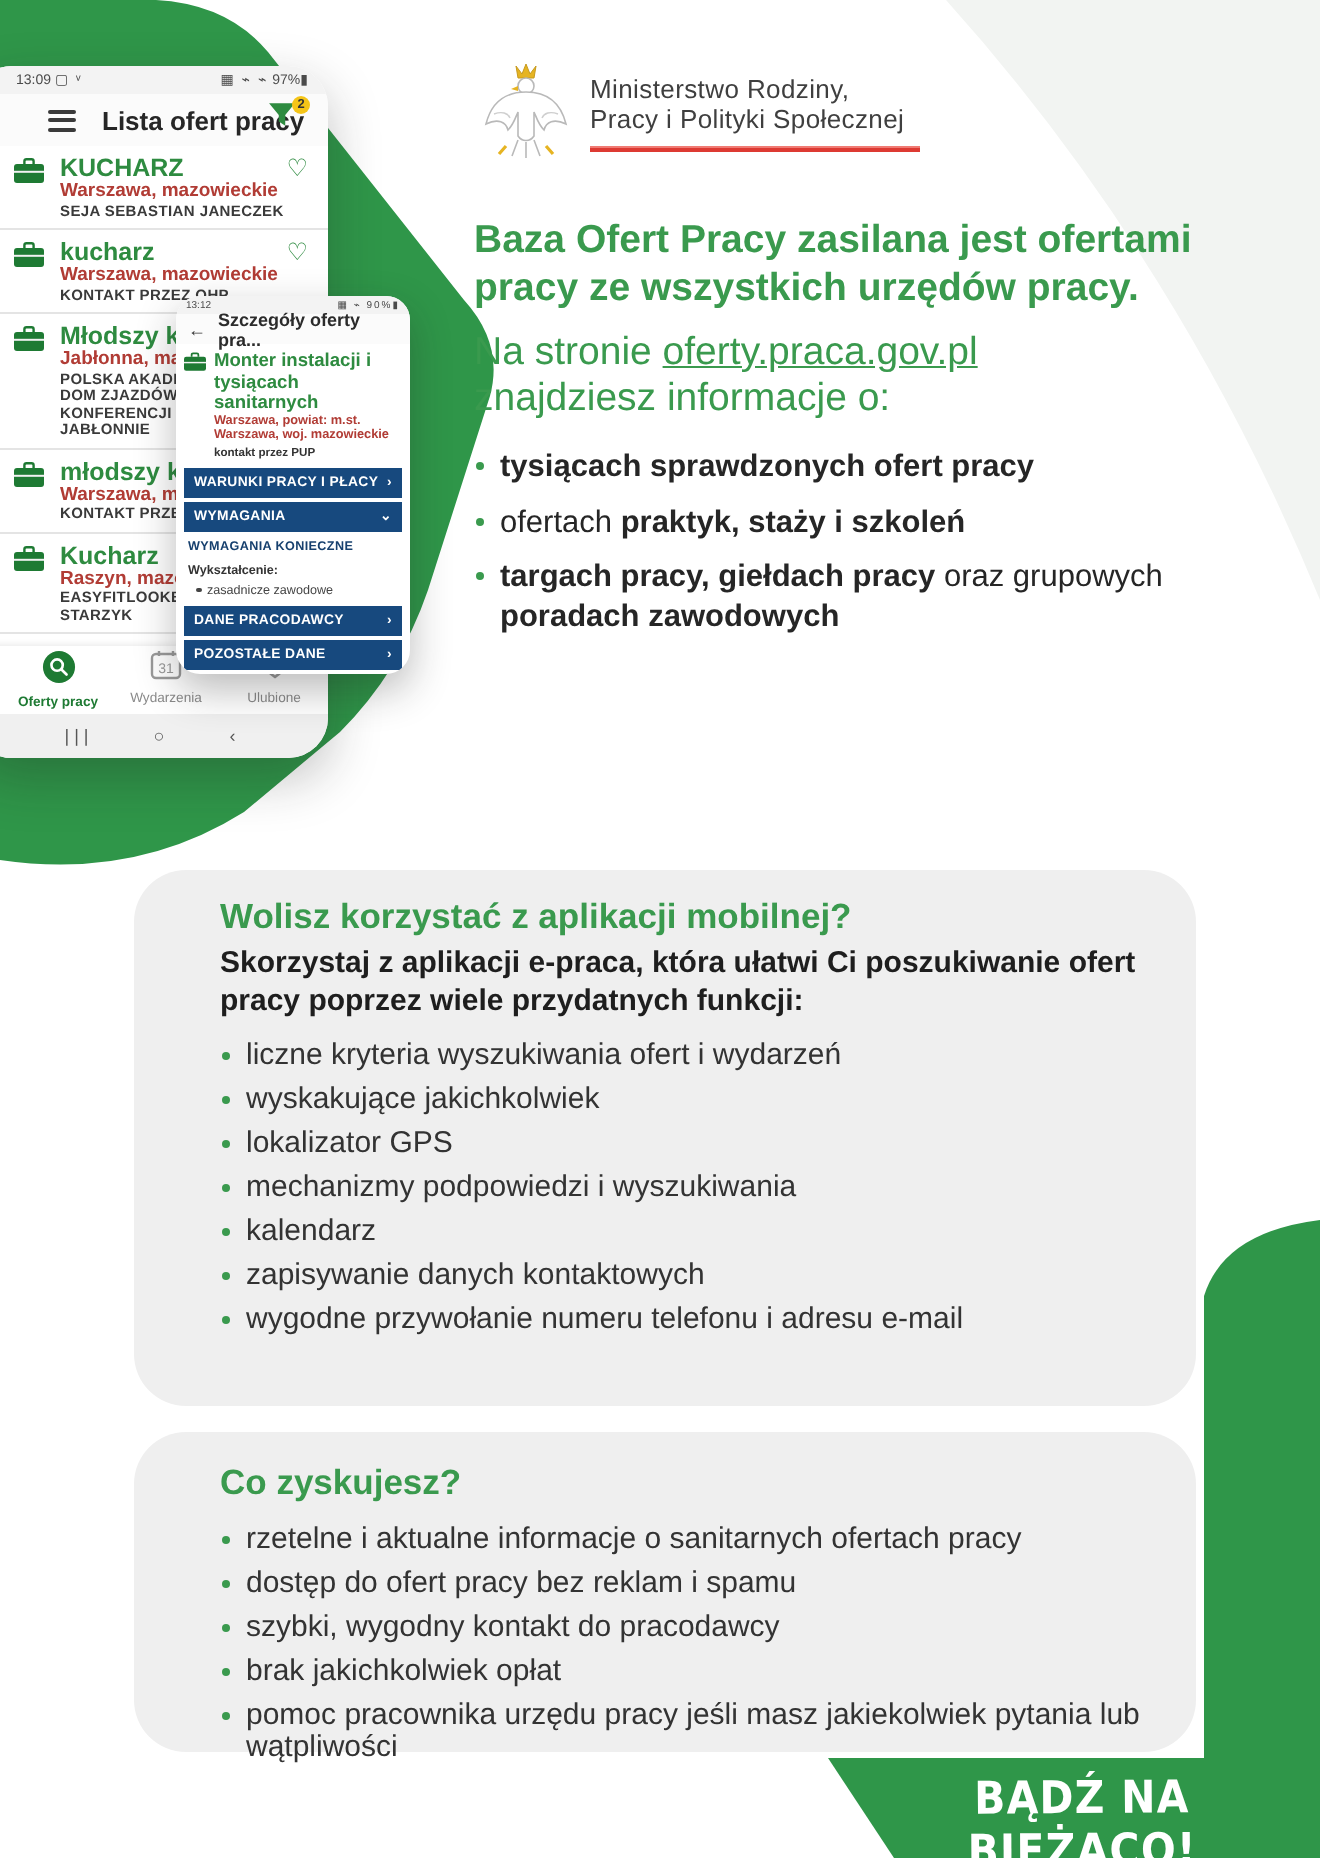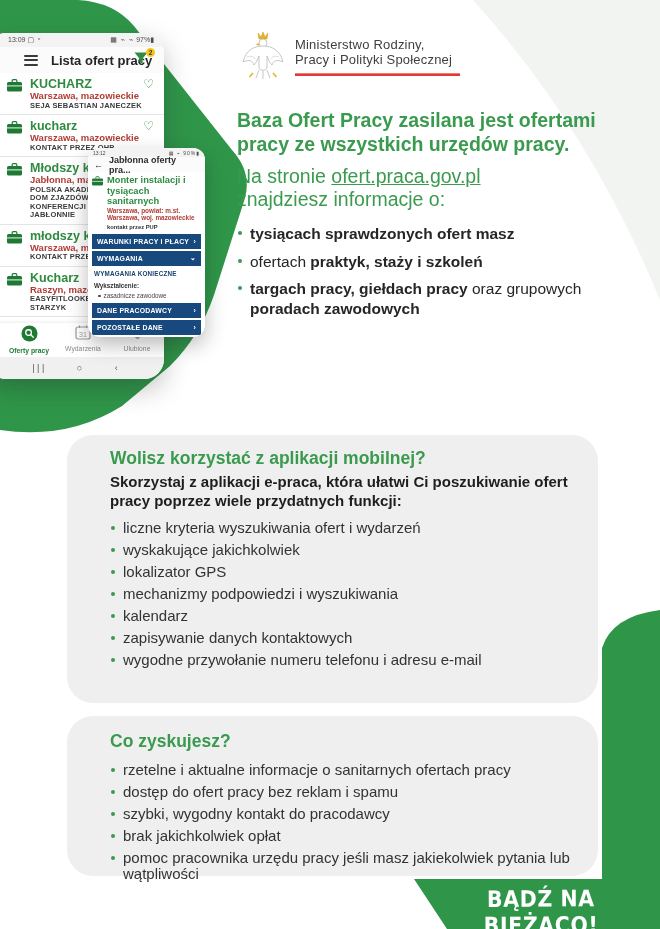--- a/index.html
+++ b/index.html
@@ -115,25 +115,25 @@
     </svg>
     <div class="txt">
       <div class="l">Ministerstwo Rodziny,</div>
       <div class="l">Pracy i Polityki Społecznej</div>
       <div class="redline"></div>
     </div>
   </div>
 
   <div class="intro">
     <h1>Baza Ofert Pracy zasilana jest ofertami pracy ze wszystkich urzędów pracy.</h1>
-    <div class="linkline"><span>Na stronie </span><a>ofert.praca.gov.pl</a><br>
+    <div class="linkline"><span>Na stronie </span><a>oferty.praca.gov.pl</a><br>
       <span>znajdziesz informacje o:</span>
     </div>
     <ul class="blist" id="intro-bullets">
-        <li><span class="dot"></span><span class="b">tysiącach sprawdzonych ofert masz</span><br></li>
+        <li><span class="dot"></span><span class="b">tysiącach sprawdzonych ofert pracy</span><br></li>
         <li><span class="dot"></span><span>ofertach </span><span class="b">praktyk, staży i szkoleń</span></li>
         <li><span class="dot"></span><span class="b">targach pracy, giełdach pracy</span><span> oraz grupowych</span><br><span class="b">poradach zawodowych</span></li>
       </ul>
   </div>
 
   <div class="gbox" id="app-box">
     <h2>Wolisz korzystać z aplikacji mobilnej?</h2>
     <div class="sub">Skorzystaj z aplikacji e-praca, która ułatwi Ci poszukiwanie ofert pracy poprzez wiele przydatnych funkcji:</div>
     <ul class="blist" id="app-bullets">
         <li><span class="dot"></span><span>liczne kryteria wyszukiwania ofert i wydarzeń</span></li>
@@ -285,21 +285,21 @@
     </div>
   </div>
 
   <div class="phone2">
     <div class="p2-status">
       <span>13:12</span>
       <span class="sicons">▦ ⌁ 90%▮</span>
     </div>
     <div class="p2-appbar">
       <span class="p2-back">←</span>
-      <span class="p2-title">Jabłonna oferty pra...</span>
+      <span class="p2-title">Szczegóły oferty pra...</span>
     </div>
     <div class="p2-body">
       <div class="p2-jobhead">
         <svg class="job-ico" width="11" height="10" viewBox="0 0 15 13">
           <path d="M5.2,3 V1.6 Q5.2,0.6 6.2,0.6 H8.8 Q9.8,0.6 9.8,1.6 V3" fill="none" stroke="#1e7a33" stroke-width="1.2"></path>
           <rect x="0" y="3" width="15" height="9.5" rx="1.5" fill="#1e7a33"></rect>
           <rect x="0" y="6.4" width="15" height="1" fill="#f2f2f2"></rect>
         </svg>
         <div class="p2-jobtitle">Monter instalacji i tysiącach sanitarnych</div>
       </div>

